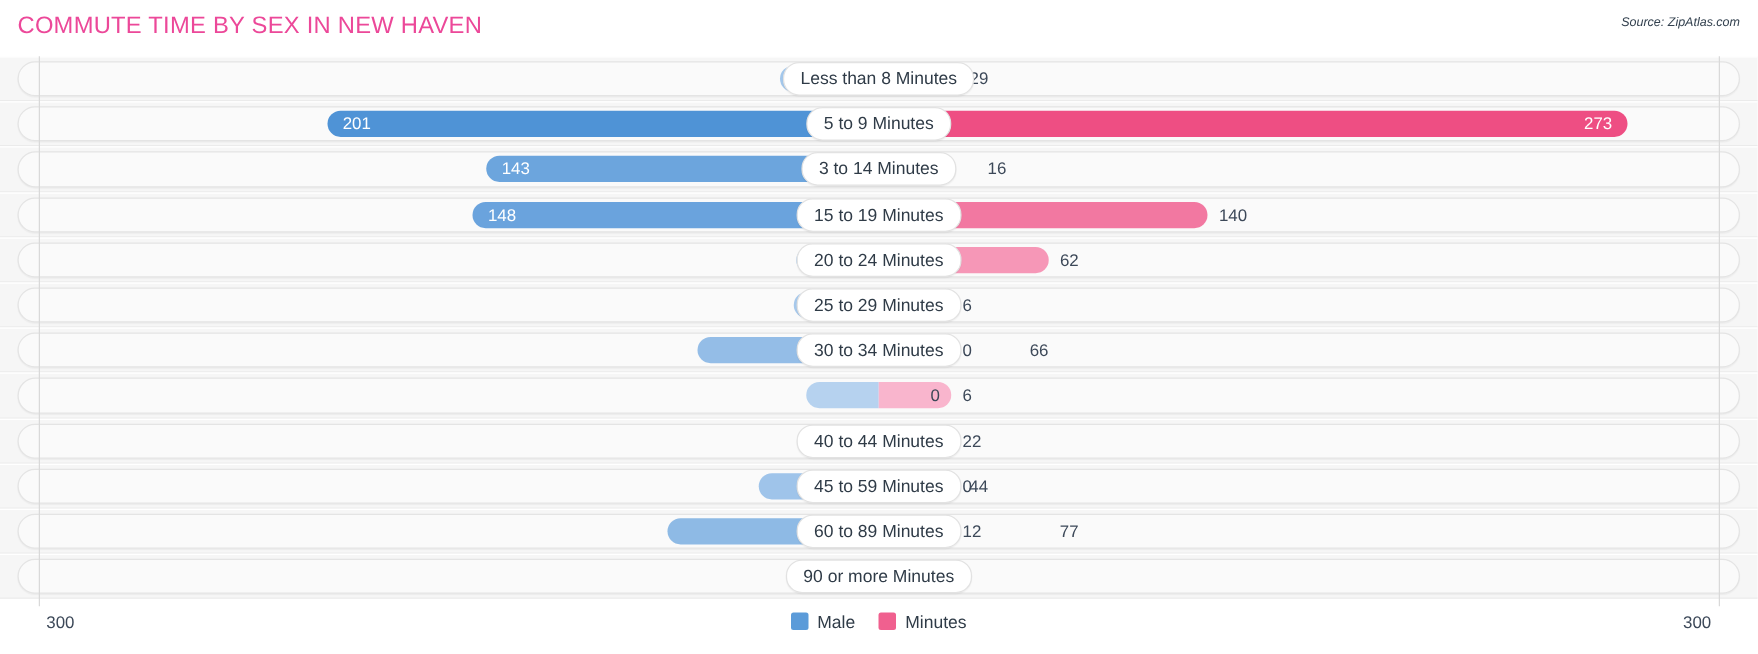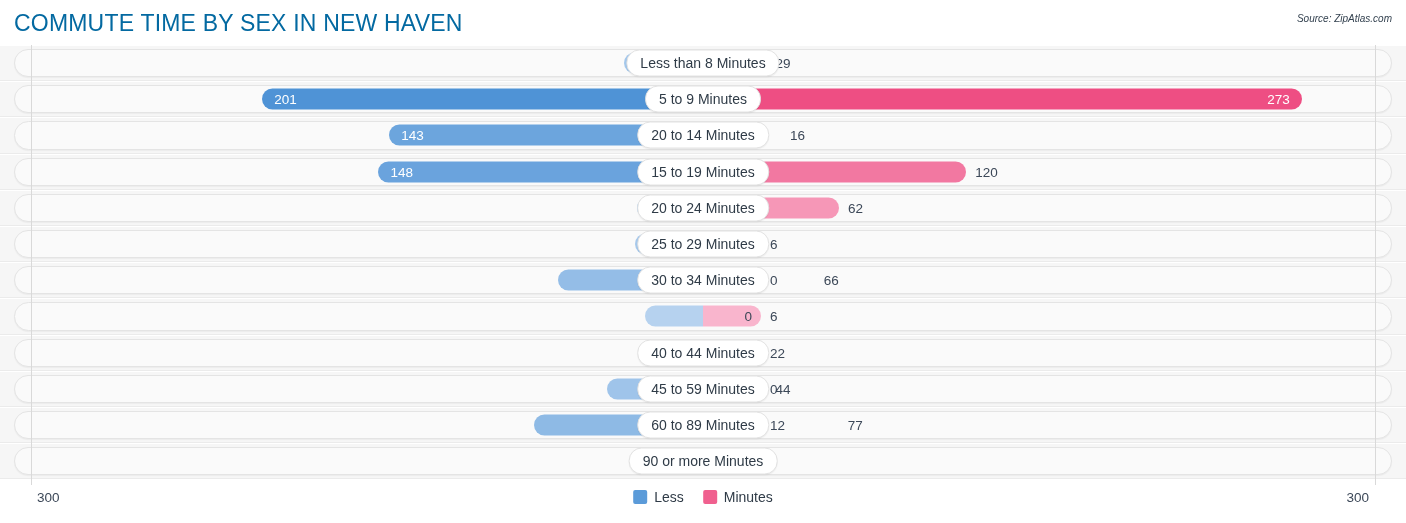--- a/index.html
+++ b/index.html
@@ -8,21 +8,21 @@
     width:1406px; height:523px;
     background:#ffffff;
     font-family:"Liberation Sans", sans-serif;
     color:#3a4a5a;
     overflow:hidden;
     position:relative;
   }
   .header { position:relative; height:45px; }
   .title {
     position:absolute; left:14px; top:10px;
-    font-size:23px; letter-spacing:.2px; color:#0369a1; font-weight:400;
+    font-size:19px; letter-spacing:.2px; color:#ec4899; font-weight:400;
     white-space:nowrap;
   }
   .source {
     position:absolute; right:14px; top:13px;
     font-size:10px; font-style:italic; color:#33414f;
     white-space:nowrap;
   }
 
   .chart { position:absolute; left:0; top:45px; width:1406px; height:440px; }
 
@@ -134,30 +134,30 @@
           <div class="cat-pill">5 to 9 Minutes</div>
         </div>
       </div>
       <div class="row">
         <div class="track"></div>
         <div class="bars">
           <div class="bar bar-male" style="width: 313.647px; background: rgb(108, 165, 221);"></div>
           <div class="bar bar-female" style="width: 58px; background: rgb(248, 176, 201);"></div>
           <div class="val val-in" style="left: 401.353px;">143</div>
           <div class="val" style="left: 770px; padding-left: 20px;">16</div>
-          <div class="cat-pill">20 to 14 Minutes</div>
+          <div class="cat-pill">3 to 14 Minutes</div>
         </div>
       </div>
       <div class="row">
         <div class="track"></div>
         <div class="bars">
           <div class="bar bar-male" style="width: 324.613px; background: rgb(106, 163, 221);"></div>
           <div class="bar bar-female" style="width: 263.2px; background: rgb(242, 120, 161);"></div>
           <div class="val val-in" style="left: 390.387px;">148</div>
-          <div class="val" style="left: 975.2px;">120</div>
+          <div class="val" style="left: 975.2px;">140</div>
           <div class="cat-pill">15 to 19 Minutes</div>
         </div>
       </div>
       <div class="row">
         <div class="track"></div>
         <div class="bars">
           <div class="bar bar-male" style="width: 65.8px; background: rgb(167, 201, 235);"></div>
           <div class="bar bar-female" style="width: 135.987px; background: rgb(246, 151, 183);"></div>
           <div class="val" style="right: 646.2px;">30</div>
           <div class="val" style="left: 847.987px;">62</div>
@@ -235,20 +235,20 @@
       </div>
     </div>
 </div>
 
 <div class="footer">
   <div class="axis-label axis-label-left">300</div>
   <div class="axis-label axis-label-right">300</div>
   <div class="legend" id="legend">
       <div class="legend-item">
         <span class="swatch" style="background: rgb(91, 155, 217);"></span>
-        <span class="legend-label">Less</span>
+        <span class="legend-label">Male</span>
       </div>
       <div class="legend-item">
         <span class="swatch" style="background: rgb(240, 96, 143);"></span>
         <span class="legend-label">Minutes</span>
       </div>
     </div>
 </div>
 
 </body></html>

